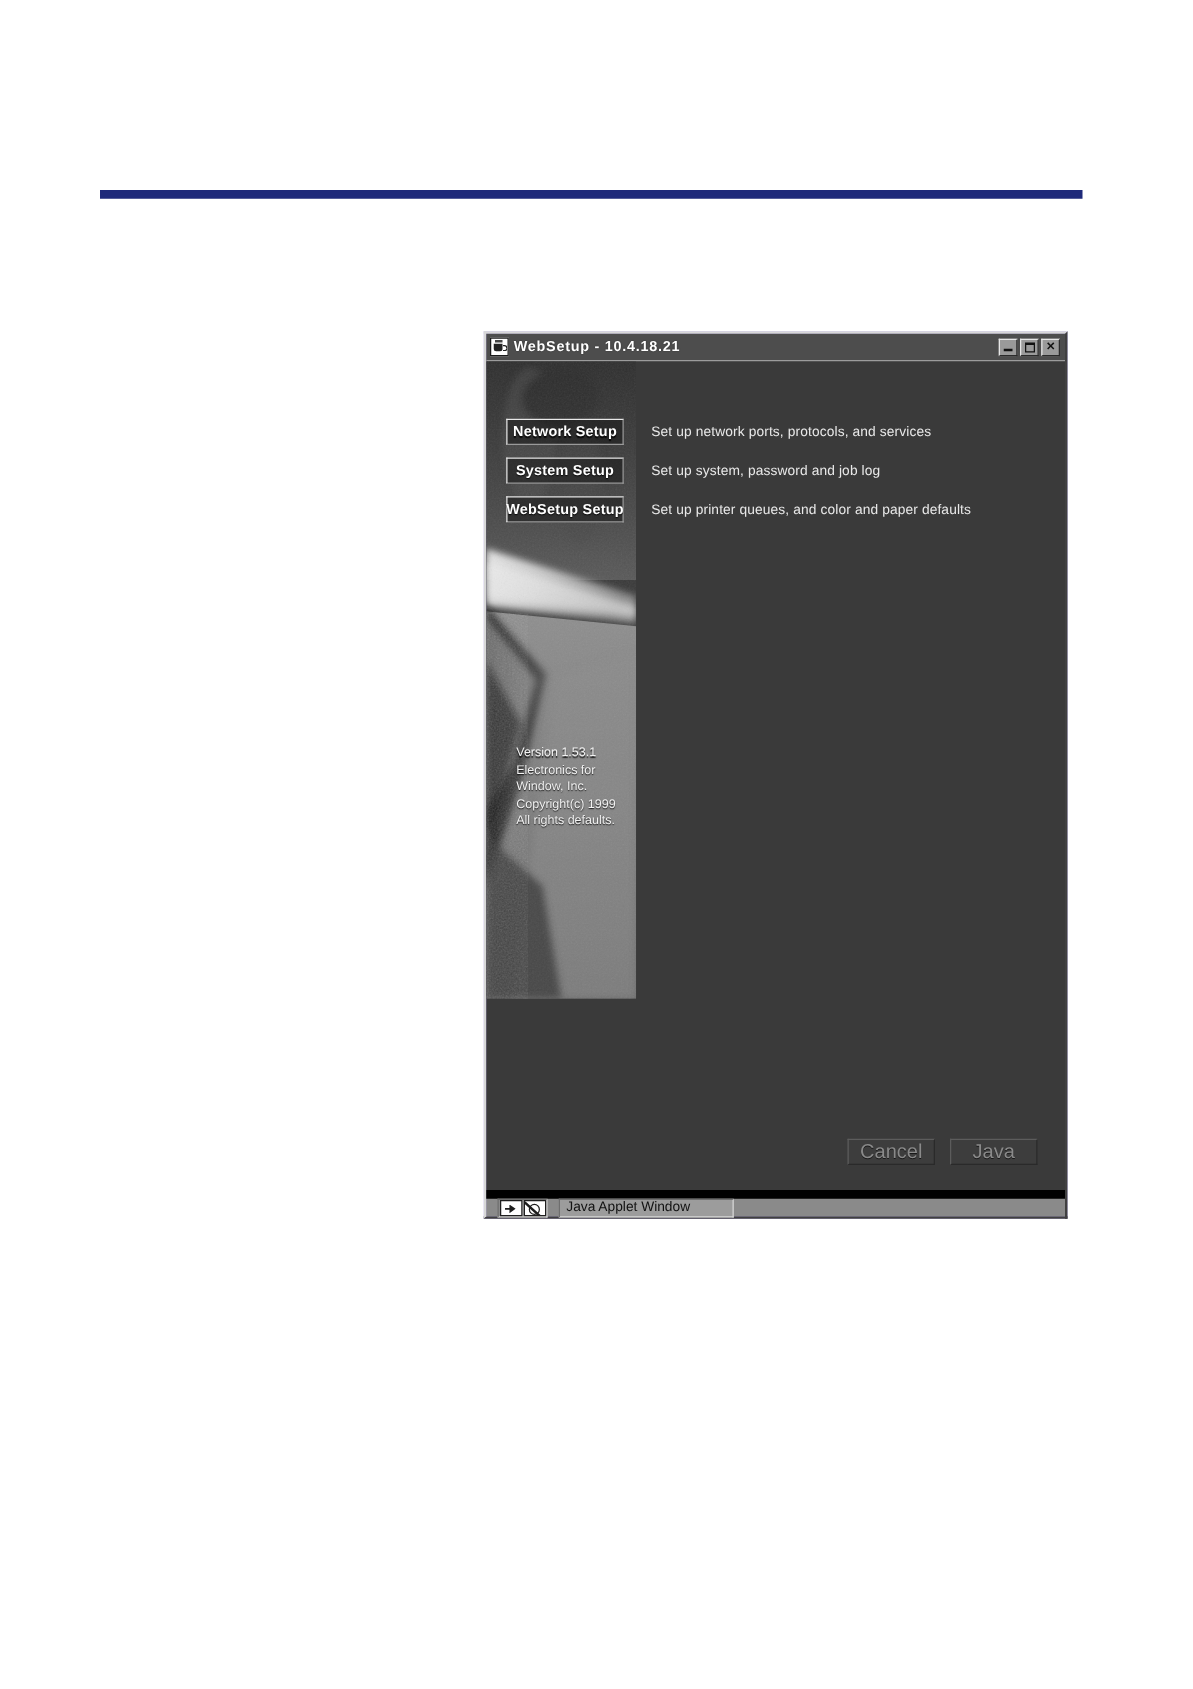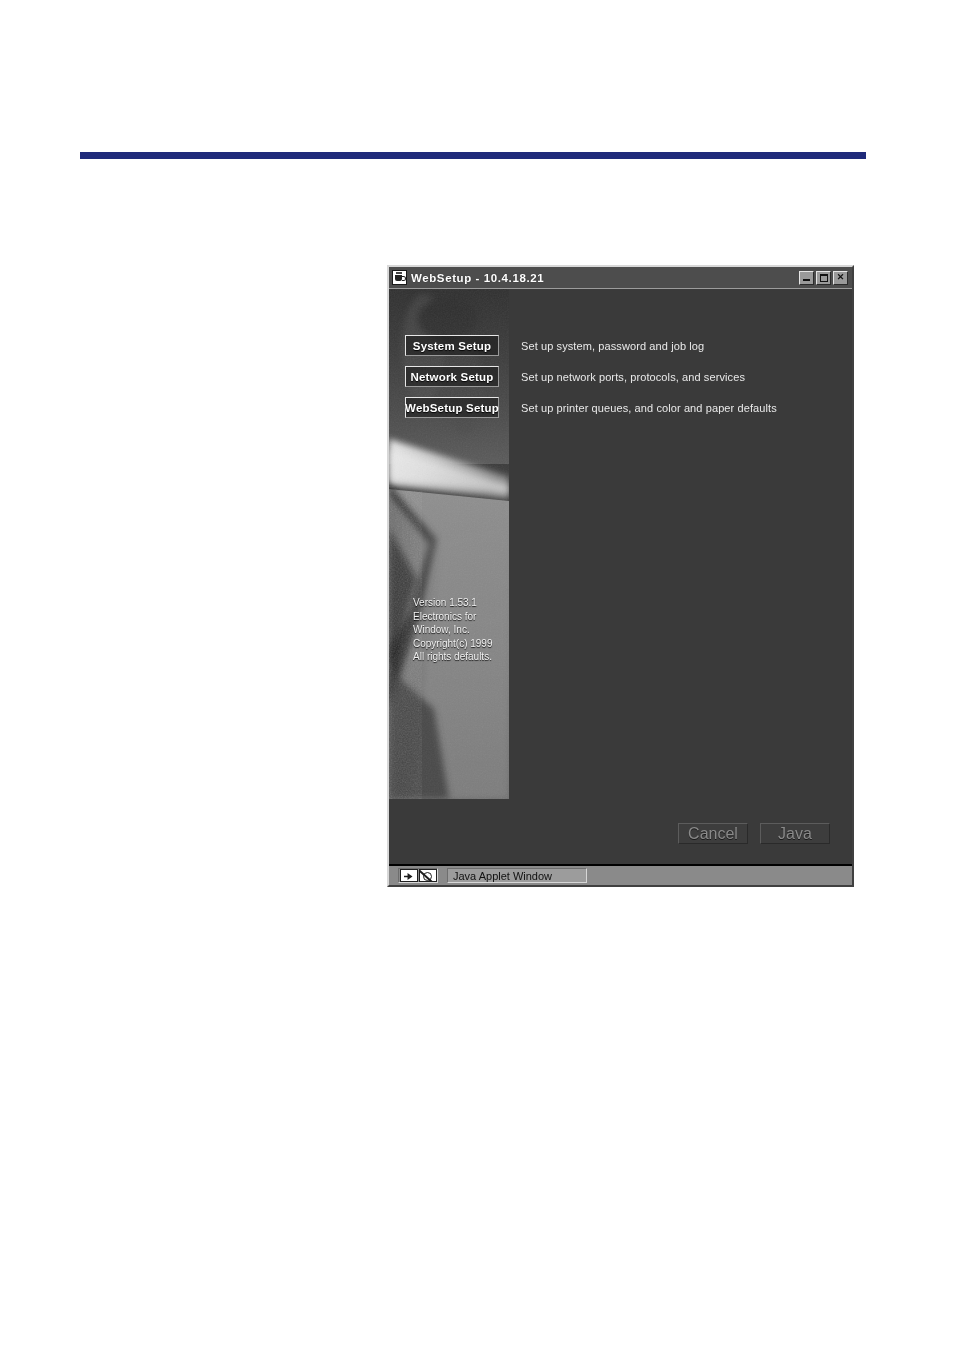--- a/index.html
+++ b/index.html
@@ -24,21 +24,21 @@
     height: 7px;
     background: #1f2a7a;
   }
 
   
   #dialog {
     position: absolute;
     left: 387px;
     top: 265px;
     width: 467px;
-    height: 622px;
+    height: 710px;
     background: #c4b5fd;
     border-top: 2px solid #d8d8d8;
     border-left: 2px solid #d8d8d8;
     border-right: 2px solid #404040;
     border-bottom: 2px solid #404040;
     box-sizing: border-box;
     display: flex;
     flex-direction: column;
   }
 
@@ -239,21 +239,21 @@
     justify-content: center;
     cursor: default;
     text-shadow: 0 1px 0 rgba(0,0,0,0.6);
   }
 
   
   #statusbar {
     flex: 0 0 auto;
     height: 21px;
     background: #8a8a8a;
-    border-top: 2px solid #000000;
+    border-top: 7px solid #000000;
     display: flex;
     align-items: center;
     padding-left: 9px;
     box-sizing: border-box;
   }
   #status-icons {
     display: flex;
     width: 40px;
     height: 15px;
     border-top: 1px solid #6e6e6e;
@@ -404,27 +404,27 @@
         <path d="M0 380 L45 420 L60 510 L0 510 Z" fill="#3a3a3a" opacity="0.8" filter="url(#soft)"></path>
 
         <rect x="0" y="0" width="120" height="510" filter="url(#grain)" opacity="0.30"></rect>
         <rect x="0" y="230" width="30" height="280" filter="url(#grain)" opacity="0.45"></rect>
       </svg>
     </div>
 
     <div id="menu-area">
 
       <div class="menu-row">
+        <div class="setup-button">Network Setup</div>
+        <div class="setup-desc">Set up network ports, protocols, and services</div>
+      </div>
+
+      <div class="menu-row">
         <div class="setup-button">System Setup</div>
         <div class="setup-desc">Set up system, password and job log</div>
-      </div>
-
-      <div class="menu-row">
-        <div class="setup-button">Network Setup</div>
-        <div class="setup-desc">Set up network ports, protocols, and services</div>
       </div>
 
       <div class="menu-row">
         <div class="setup-button">WebSetup Setup</div>
         <div class="setup-desc">Set up printer queues, and color and paper defaults</div>
       </div>
 
     </div>
 
     <div id="version-block">

